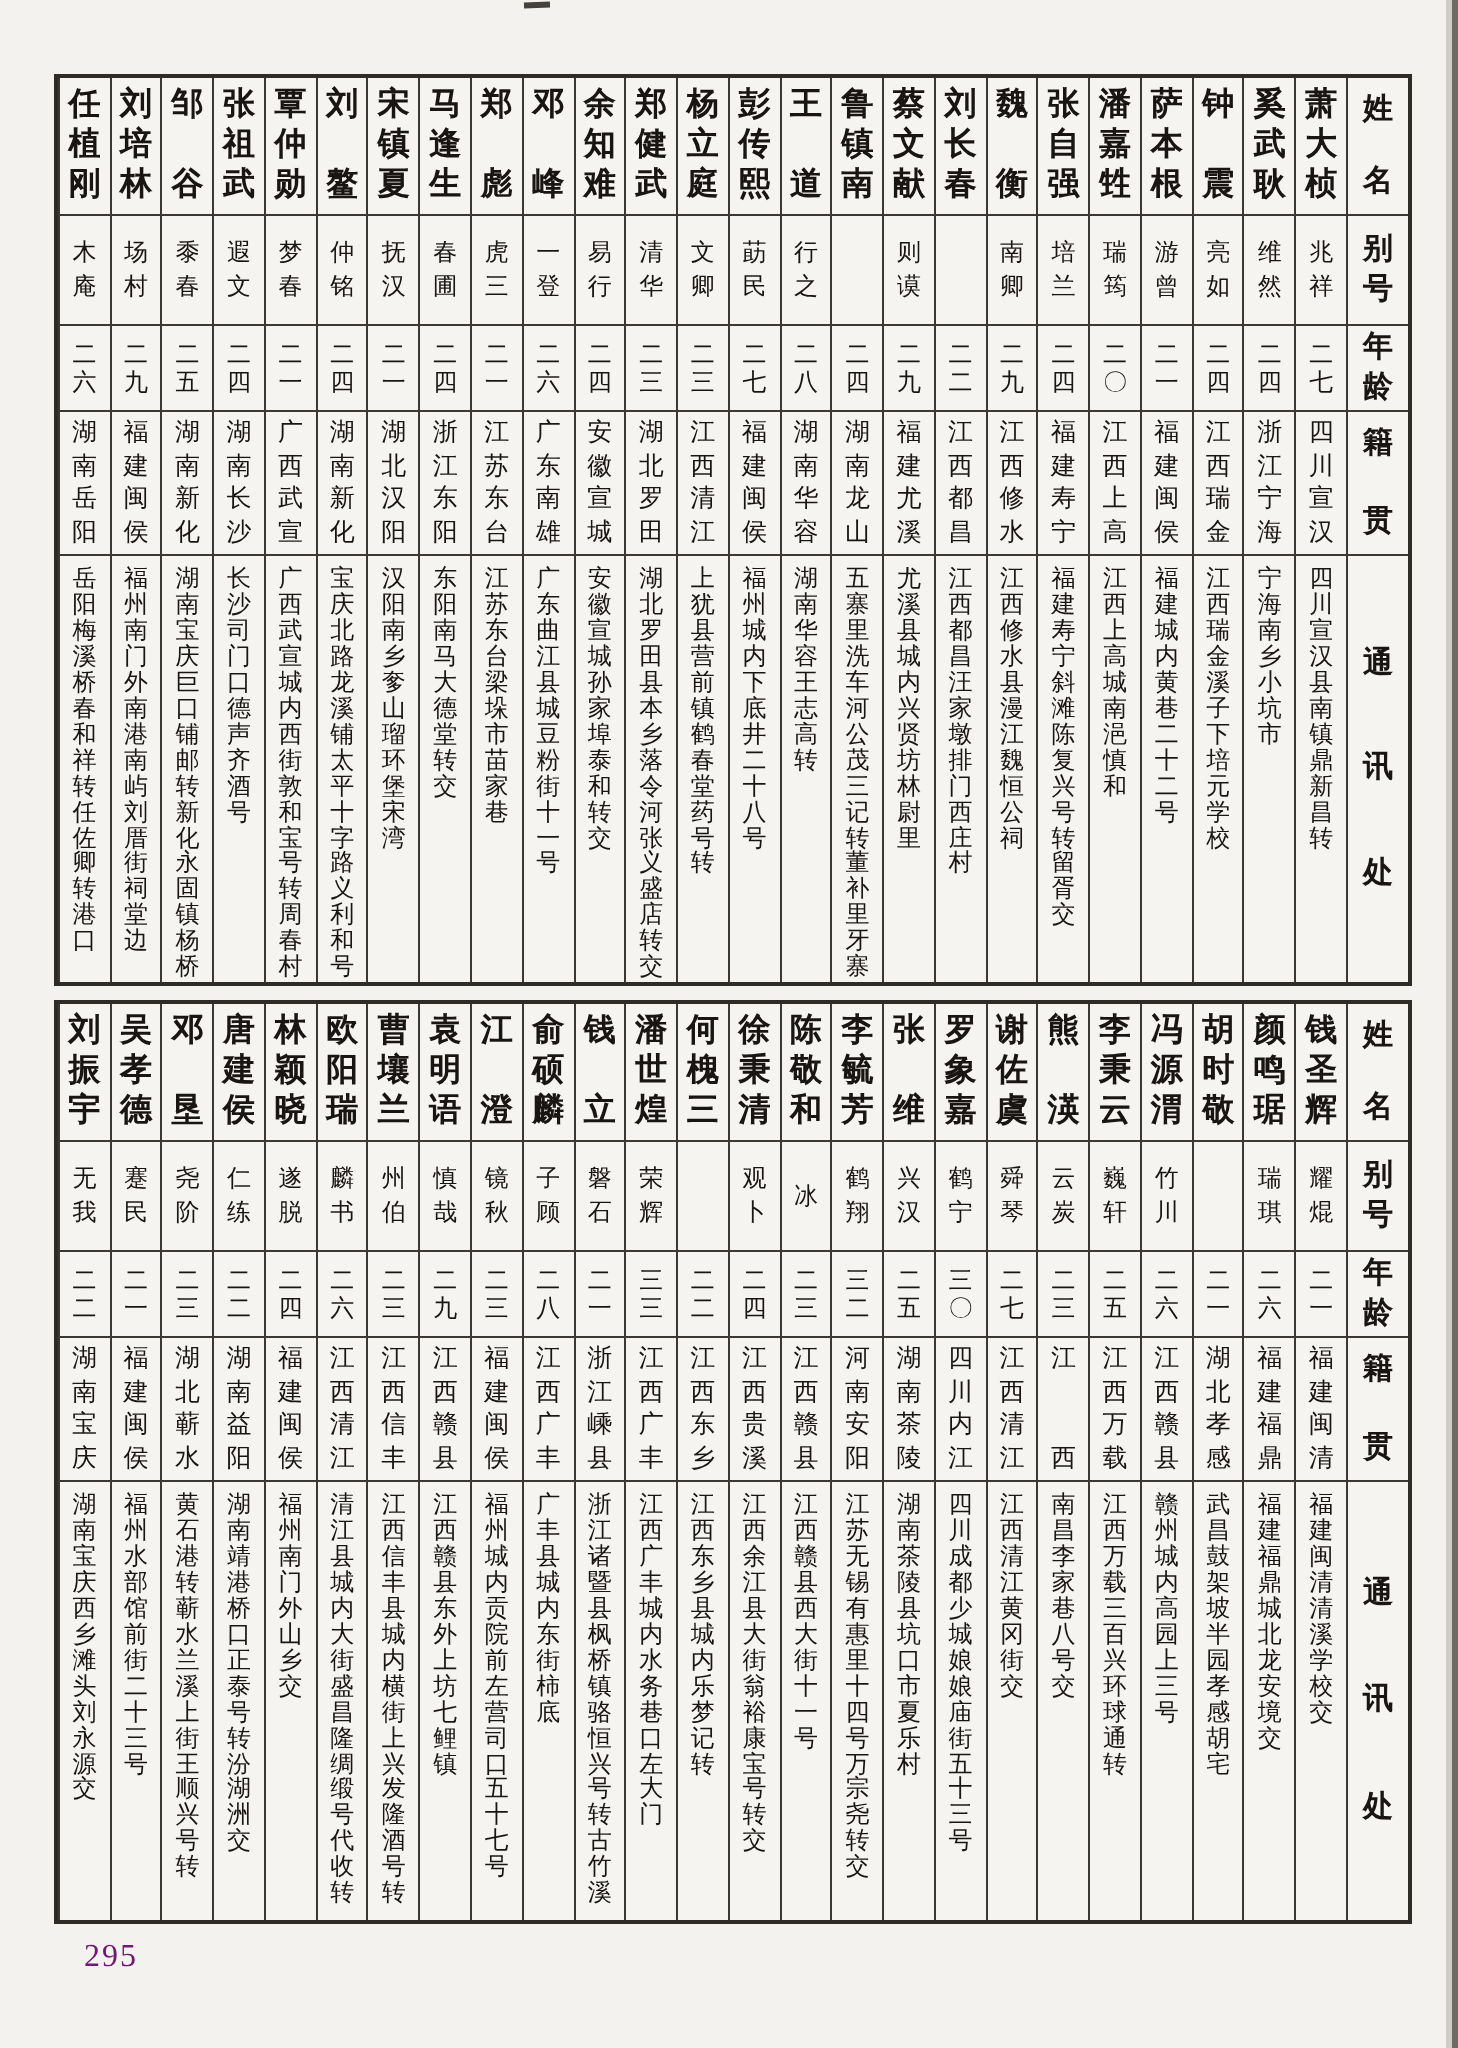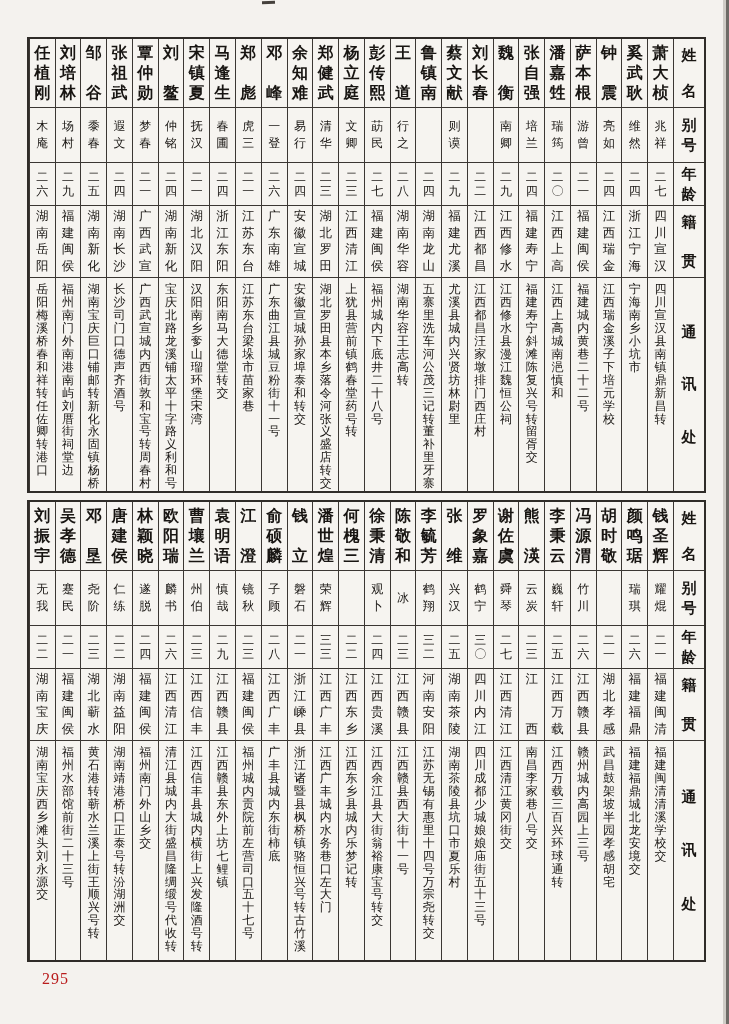--- a/index.html
+++ b/index.html
@@ -38,21 +38,21 @@
   .alias{justify-content:center;gap:4px;}
   .age{justify-content:center;gap:1px;}
   .native{justify-content:space-between;padding:4px 0;font-size:12.5px;}
   .addr{justify-content:flex-start;padding-top:5px;}
   .hc{font-weight:bold;font-size:15px;}
   .jsb{justify-content:space-between;padding:8px 0;}
   .jc{justify-content:center;gap:3px;}
   .jse{justify-content:space-evenly;padding:10px 0;}
   .pageno{
     position:absolute;left:42px;top:970px;
-    font-size:16px;letter-spacing:1px;color:#b91c1c;
+    font-size:16px;letter-spacing:1px;color:#701a75;
   }
 </style>
 </head>
 <body>
 
 <div class="edge-right2"></div>
 <div class="edge-right"></div>
 <div class="top-mark"></div>
 
 <div class="tbl" id="table-0">

